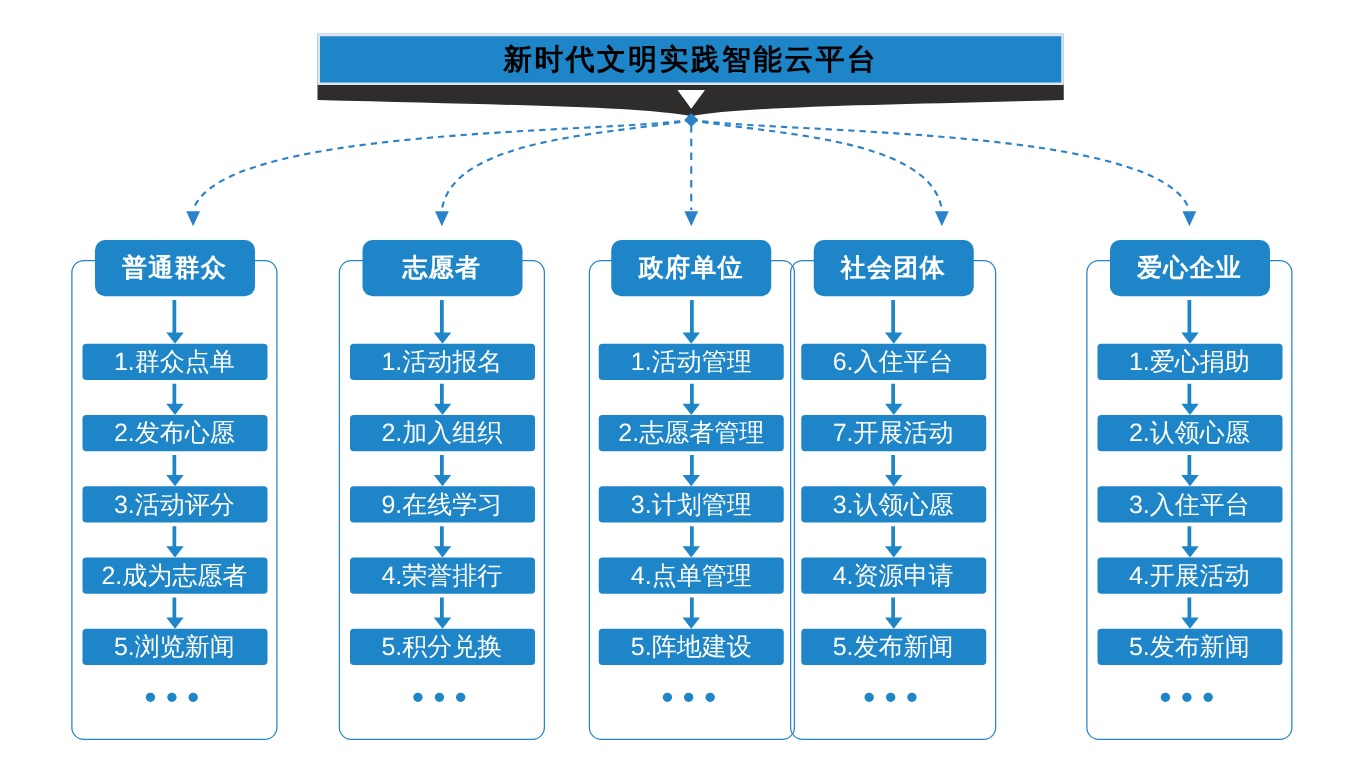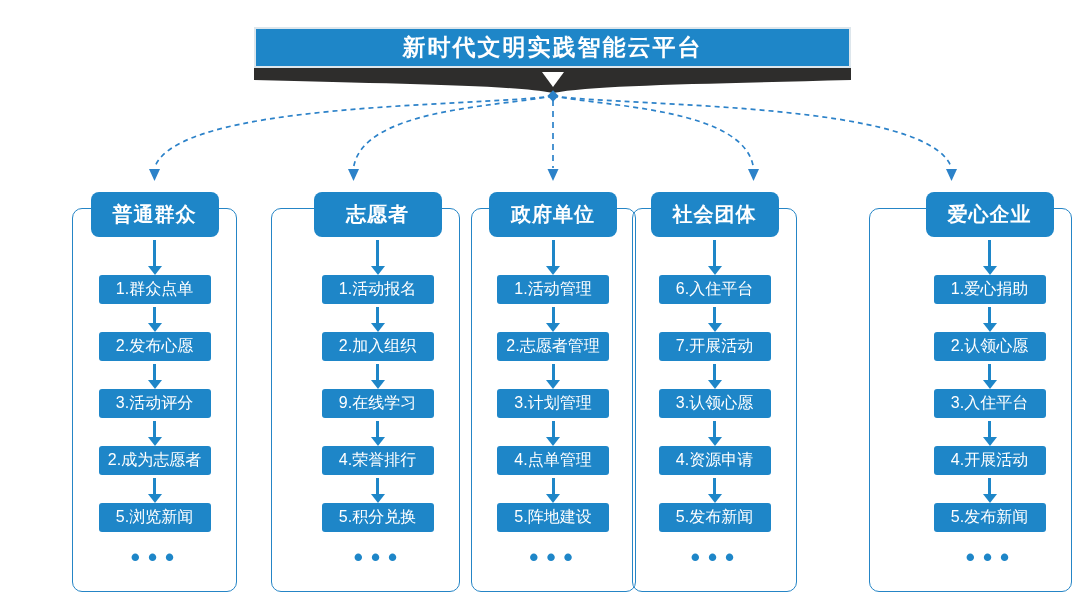--- a/index.html
+++ b/index.html
@@ -6,21 +6,21 @@
   body{font-family:"Liberation Sans","DejaVu Sans",sans-serif;}
   #stage{position:relative;width:1080px;height:611px;background:#ffffff;overflow:hidden;}
 
   
   .banner{
     position:absolute;left:254px;top:27px;width:597px;height:41px;
     background:var(--blue);border:2px solid #dde6ec;box-sizing:border-box;
     display:flex;align-items:center;justify-content:center;z-index:3;
   }
   .banner-text{
-    color:#ffffff;font-size:23px;font-weight:bold;letter-spacing:2px;line-height:1;
+    color:#000000;font-size:23px;font-weight:bold;letter-spacing:2px;line-height:1;
   }
 
   
   #connectors{position:absolute;left:0;top:0;width:1080px;height:611px;z-index:2;}
 
   
   .column{
     position:absolute;top:192px;width:165px;height:408px;
     display:flex;flex-direction:column;align-items:center;
   }
@@ -29,23 +29,23 @@
     border:1.5px solid #2585c6;border-radius:10px;box-sizing:border-box;
     background:transparent;z-index:0;
   }
   .column-header{
     position:relative;z-index:2;width:128px;height:45px;
     background:var(--blue);border-radius:8px;
     color:#fff;font-size:20px;font-weight:bold;letter-spacing:1px;
     display:flex;align-items:center;justify-content:center;flex:0 0 auto;
   }
   .step-box{
-    position:relative;z-index:1;width:112px;height:29px;
+    position:relative;z-index:1;width:148px;height:29px;
     background:var(--blue);border-radius:3px;
-    color:#fff;font-size:16px;
+    color:#fff;font-size:20px;
     display:flex;align-items:center;justify-content:center;flex:0 0 auto;
   }
   
   .v-arrow{position:relative;z-index:1;width:14px;flex:0 0 auto;}
   .v-arrow.long{height:38px;}
   .v-arrow.short{height:28px;}
   .v-arrow::before{
     content:"";position:absolute;left:50%;top:3px;bottom:8px;width:3px;
     margin-left:-1.5px;background:var(--blue);
   }
@@ -80,36 +80,36 @@
         <path d="M553,100 L553,168" fill="none" stroke="#2C82C9" stroke-width="1.7" stroke-dasharray="6 5"></path>
         <polygon points="547.5,169 558.5,169 553,181" fill="#2C82C9"></polygon>
         <path d="M553,96 C611,107 745,109 753.5,168" fill="none" stroke="#2C82C9" stroke-width="1.7" stroke-dasharray="5 4"></path>
         <polygon points="748,169 759,169 753.5,181" fill="#2C82C9"></polygon>
         <path d="M553,96 C636,107 930,102 951.5,168" fill="none" stroke="#2C82C9" stroke-width="1.7" stroke-dasharray="5 4"></path>
         <polygon points="946,169 957,169 951.5,181" fill="#2C82C9"></polygon>
       </g>
   </svg>
 
   <div id="columns-root">
-      <div class="column" style="left: 72px;">
+      <div class="column" style="left: 57px;">
         <div class="column-outline"></div>
         <div class="column-header">普通群众</div>
         <div class="v-arrow long"></div>
         <div class="step-box">1.群众点单</div>
         <div class="v-arrow short"></div>
         <div class="step-box">2.发布心愿</div>
         <div class="v-arrow short"></div>
         <div class="step-box">3.活动评分</div>
         <div class="v-arrow short"></div>
         <div class="step-box">2.成为志愿者</div>
         <div class="v-arrow short"></div>
         <div class="step-box">5.浏览新闻</div>
         <div class="ellipsis">•••</div>
       </div>
-      <div class="column" style="left: 271px; padding-left: 24px;">
+      <div class="column" style="left: 271px;">
         <div class="column-outline"></div>
         <div class="column-header">志愿者</div>
         <div class="v-arrow long"></div>
         <div class="step-box">1.活动报名</div>
         <div class="v-arrow short"></div>
         <div class="step-box">2.加入组织</div>
         <div class="v-arrow short"></div>
         <div class="step-box">9.在线学习</div>
         <div class="v-arrow short"></div>
         <div class="step-box">4.荣誉排行</div>
@@ -140,21 +140,21 @@
         <div class="v-arrow short"></div>
         <div class="step-box">7.开展活动</div>
         <div class="v-arrow short"></div>
         <div class="step-box">3.认领心愿</div>
         <div class="v-arrow short"></div>
         <div class="step-box">4.资源申请</div>
         <div class="v-arrow short"></div>
         <div class="step-box">5.发布新闻</div>
         <div class="ellipsis">•••</div>
       </div>
-      <div class="column" style="left: 869px; padding-left: 38px;">
+      <div class="column" style="left: 869px;">
         <div class="column-outline"></div>
         <div class="column-header">爱心企业</div>
         <div class="v-arrow long"></div>
         <div class="step-box">1.爱心捐助</div>
         <div class="v-arrow short"></div>
         <div class="step-box">2.认领心愿</div>
         <div class="v-arrow short"></div>
         <div class="step-box">3.入住平台</div>
         <div class="v-arrow short"></div>
         <div class="step-box">4.开展活动</div>

